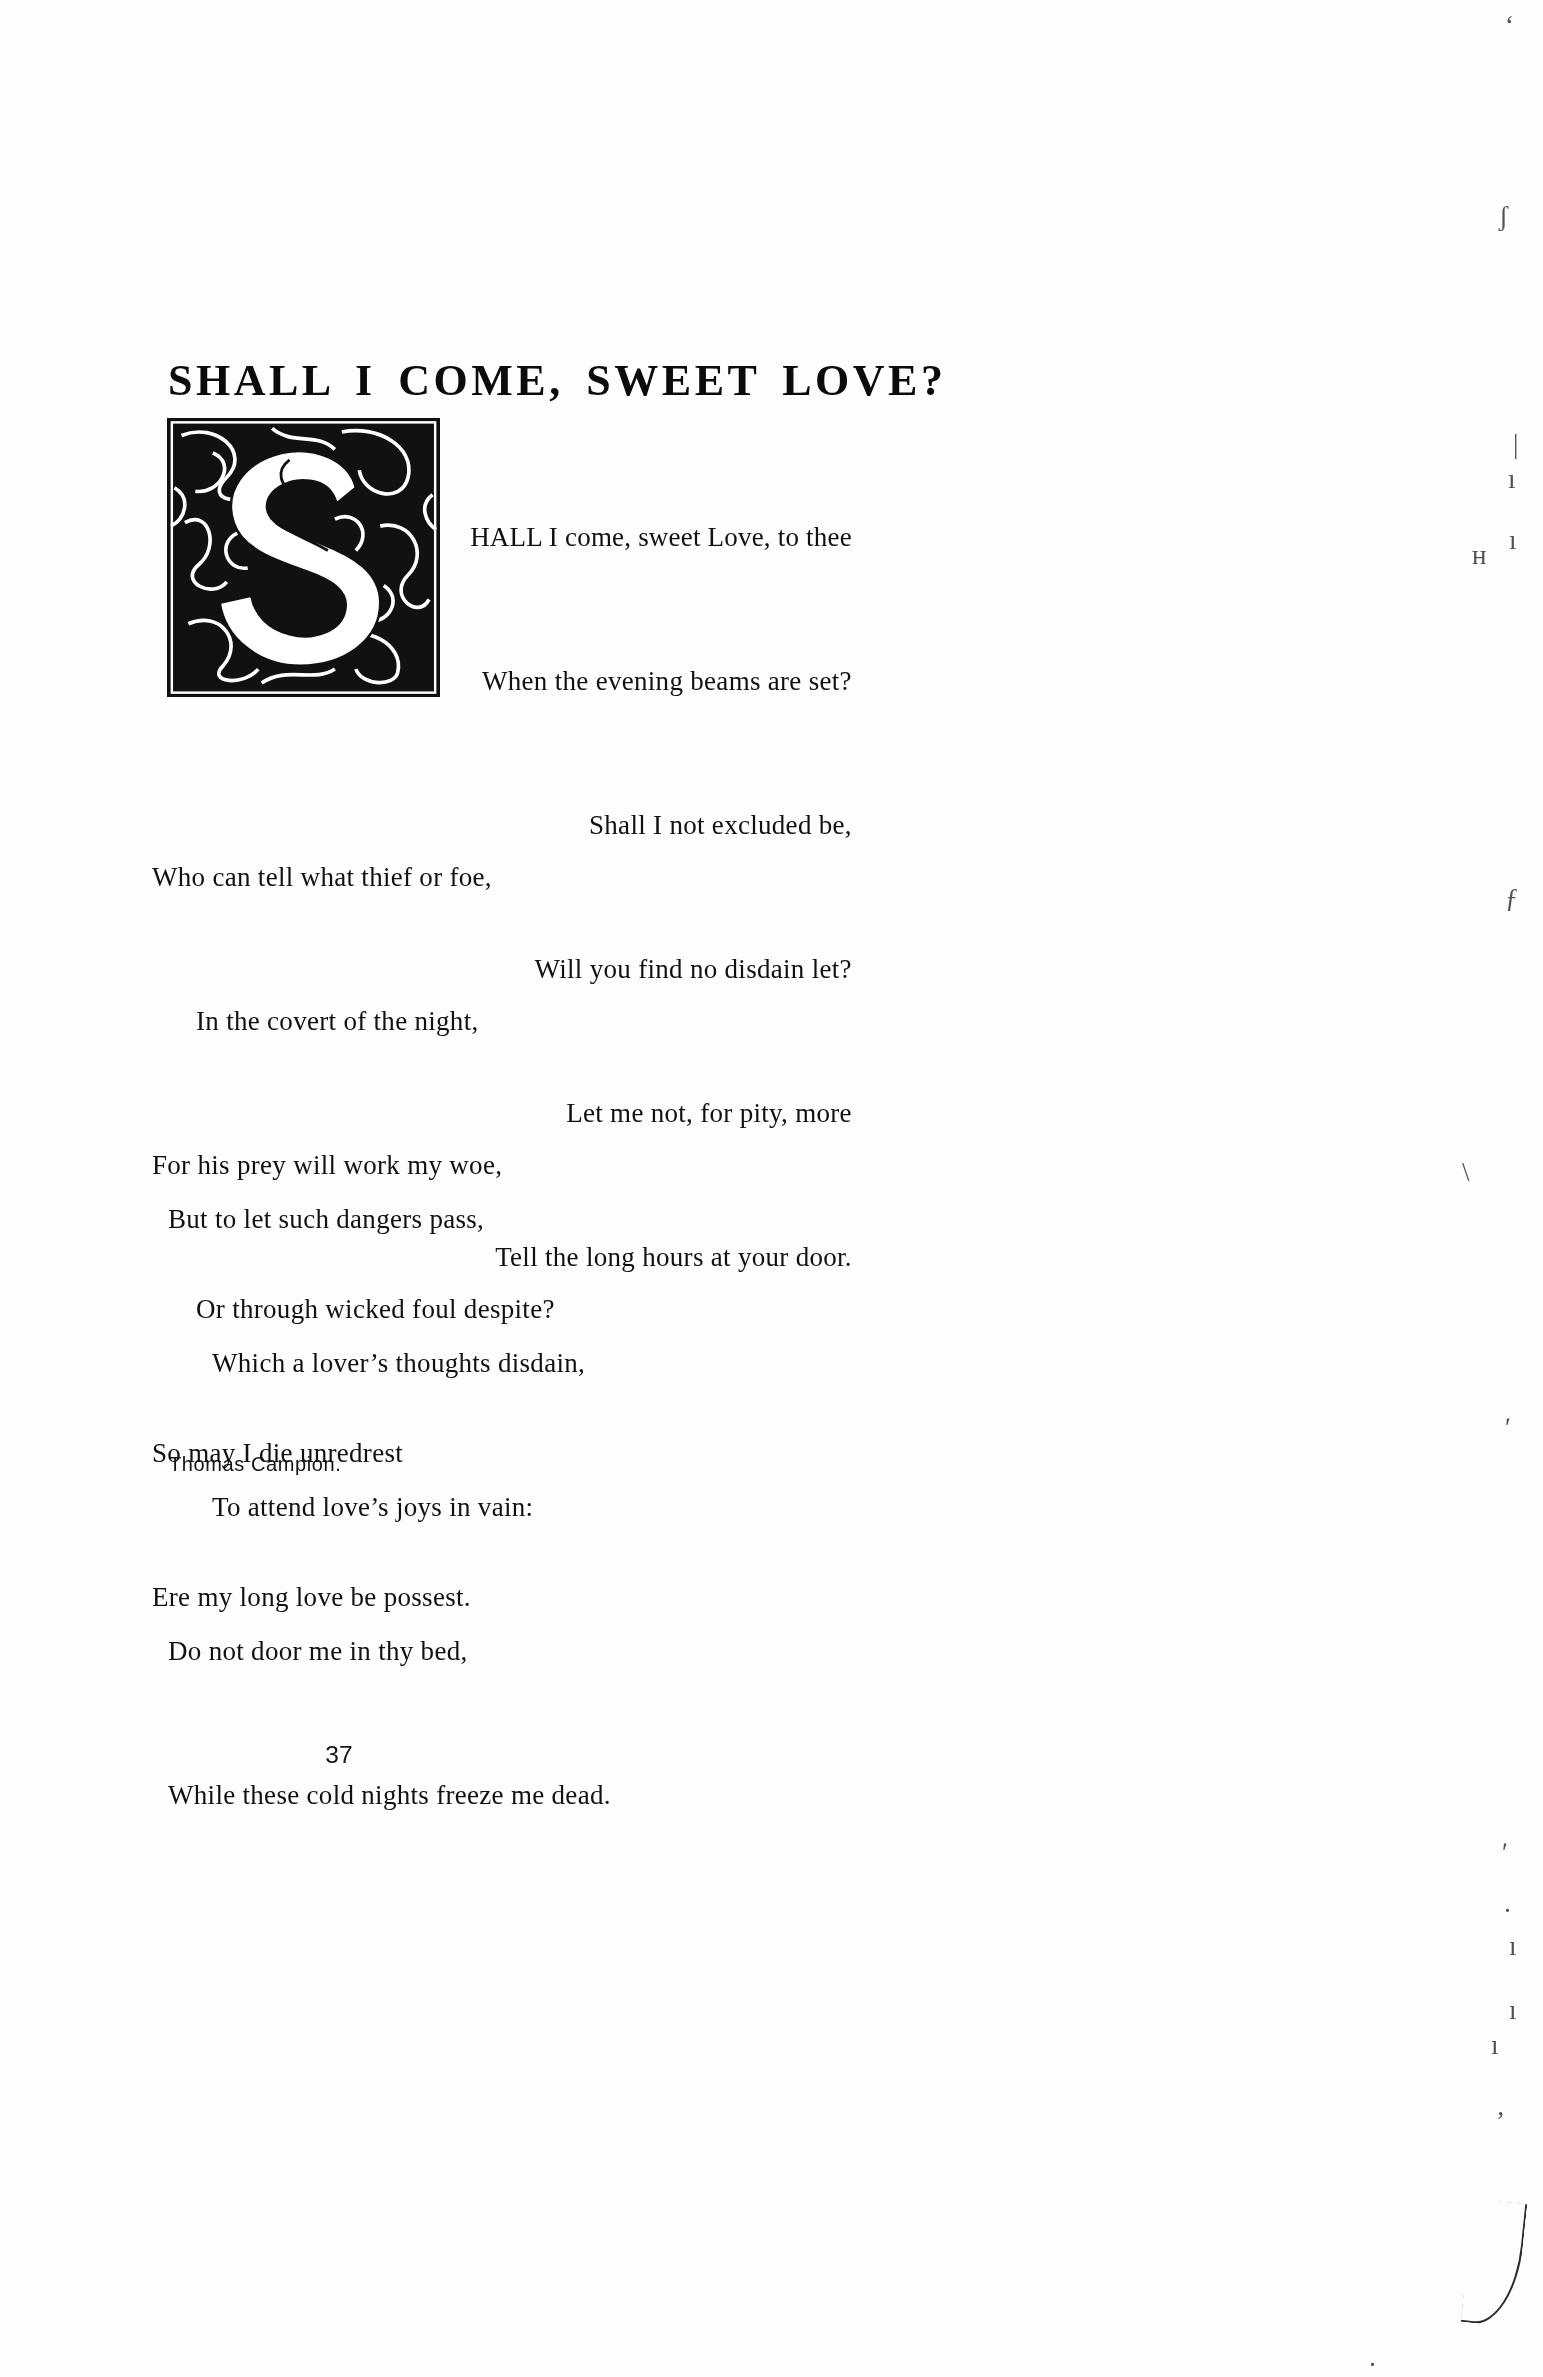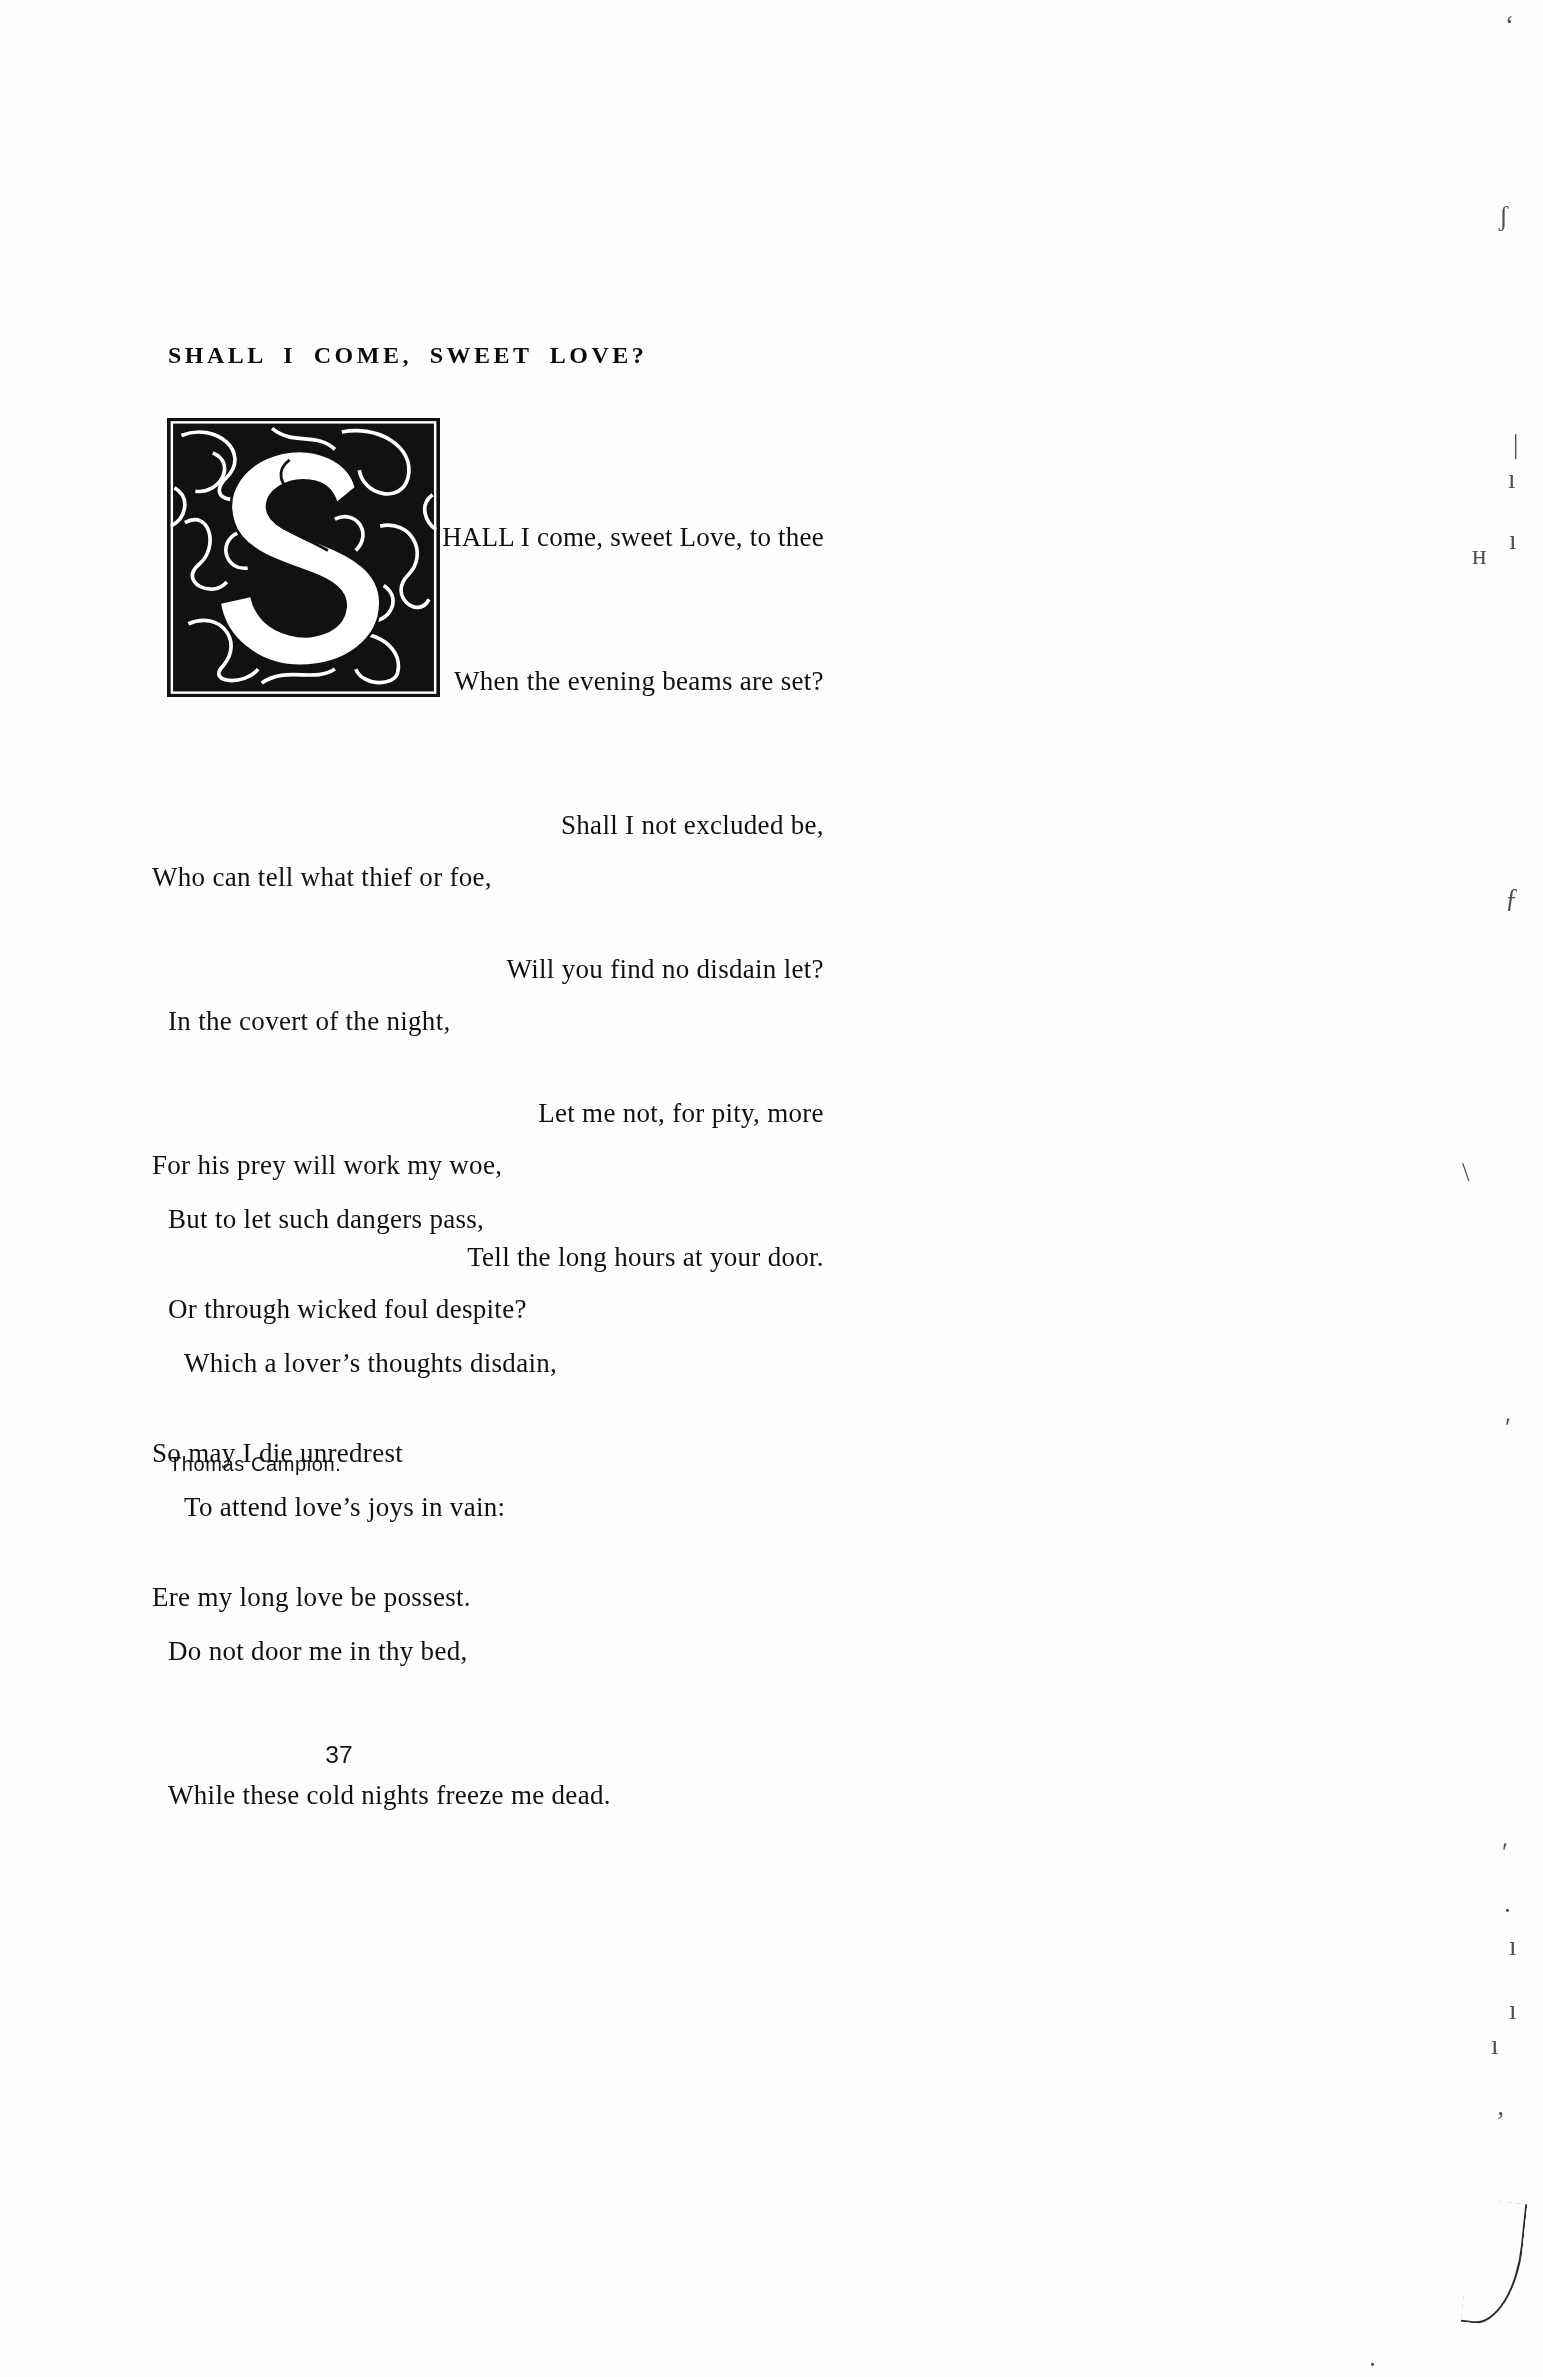--- a/index.html
+++ b/index.html
@@ -23,21 +23,21 @@
     height: 2377px;
     background: #fdfdfb;
   }
 
   
   .poem-title {
     position: absolute;
     left: 168px;
     top: 326px;
     font-family: "Liberation Serif", serif;
-    font-size: 24px;
+    font-size: 44px;
     font-weight: 700;
     letter-spacing: 3.5px;
     word-spacing: 8.2px;
     color: #0b0b0b;
     white-space: nowrap;
   }
 
   
   .dropcap {
     position: absolute;
@@ -54,21 +54,21 @@
   .stanza {
     position: absolute;
     font-family: "Liberation Serif", serif;
     font-size: 27px;
     line-height: 48px;
     color: #111111;
     letter-spacing: 0.3px;
     white-space: pre;
   }
   .stanza .line { display: block; }
-  .stanza .indent { padding-left: 16px; }
+  .stanza .indent { padding-left: 44px; }
 
   
   #stanza-1 {
     left: 438px;
     top: 417px;
     text-align: right;
   }
   #stanza-1 .line:first-child { letter-spacing: 0.2px; }
 
   #stanza-2 {

